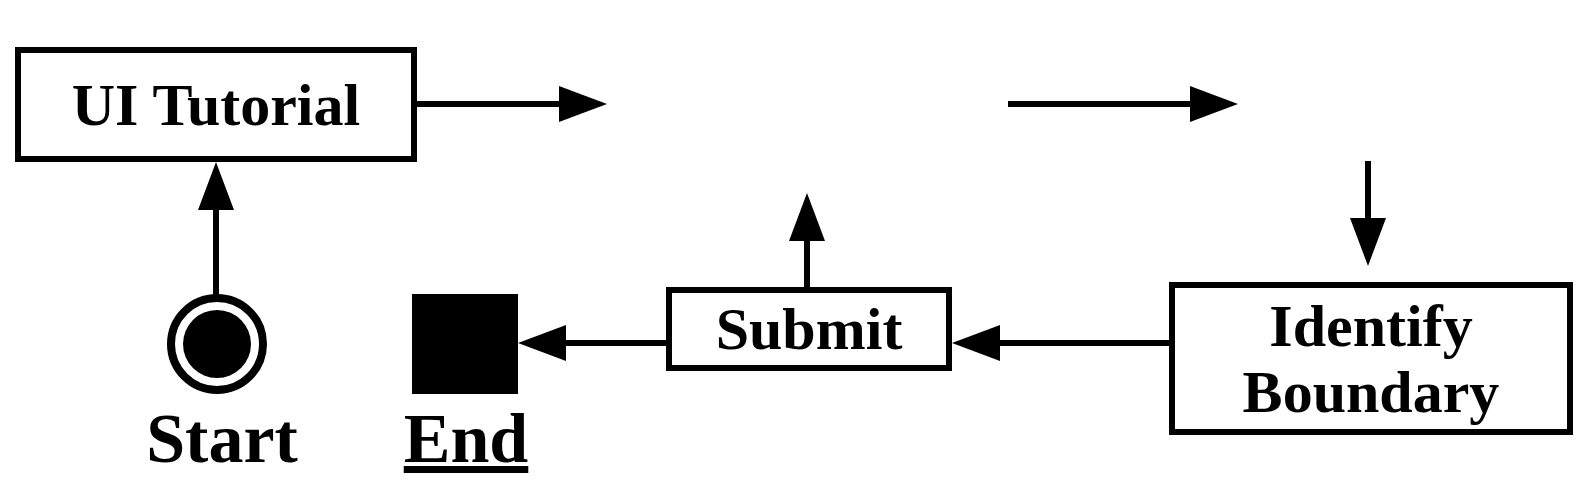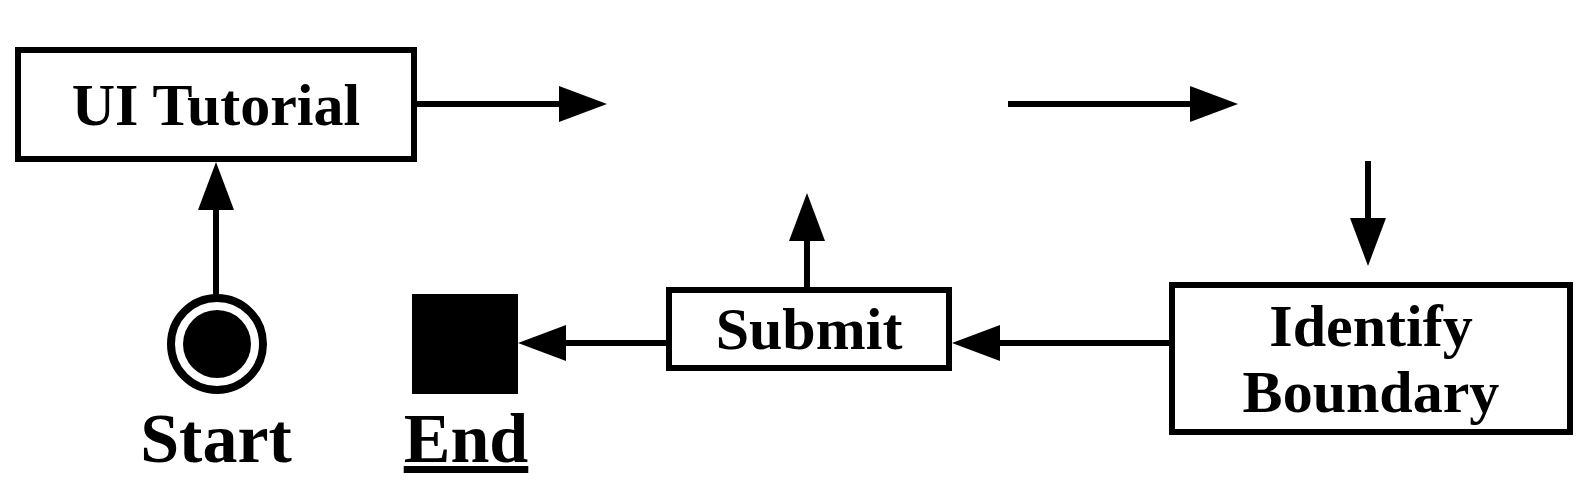--- a/index.html
+++ b/index.html
@@ -72,21 +72,21 @@
 
 
 
   <div class="node" style="left:1169px; top:266px; width:404px; height:153px; padding:0 6px;margin-top:16px;">Identify Boundary</div>
 
   <div class="node" style="left:666px; top:287px; width:286px; height:84px;">Submit</div>
 
   <div class="start-outer">
     <div class="start-inner"></div>
   </div>
-  <div class="terminal-label" style="left:106px; top:404px;">Start</div>
+  <div class="terminal-label" style="left:112px; top:404px;">Start</div>
 
   <div class="end-square"></div>
   <div class="terminal-label" style="left:356px; top:404px;text-decoration:underline;">End</div>
 
   <div>
     <div class="vline" style="left:213px; top:206px; width:6px; height:90px;"></div>
     <div class="arrowhead ah-up" style="left:198px; top:162px;"></div>
   </div>
 
   <div>

